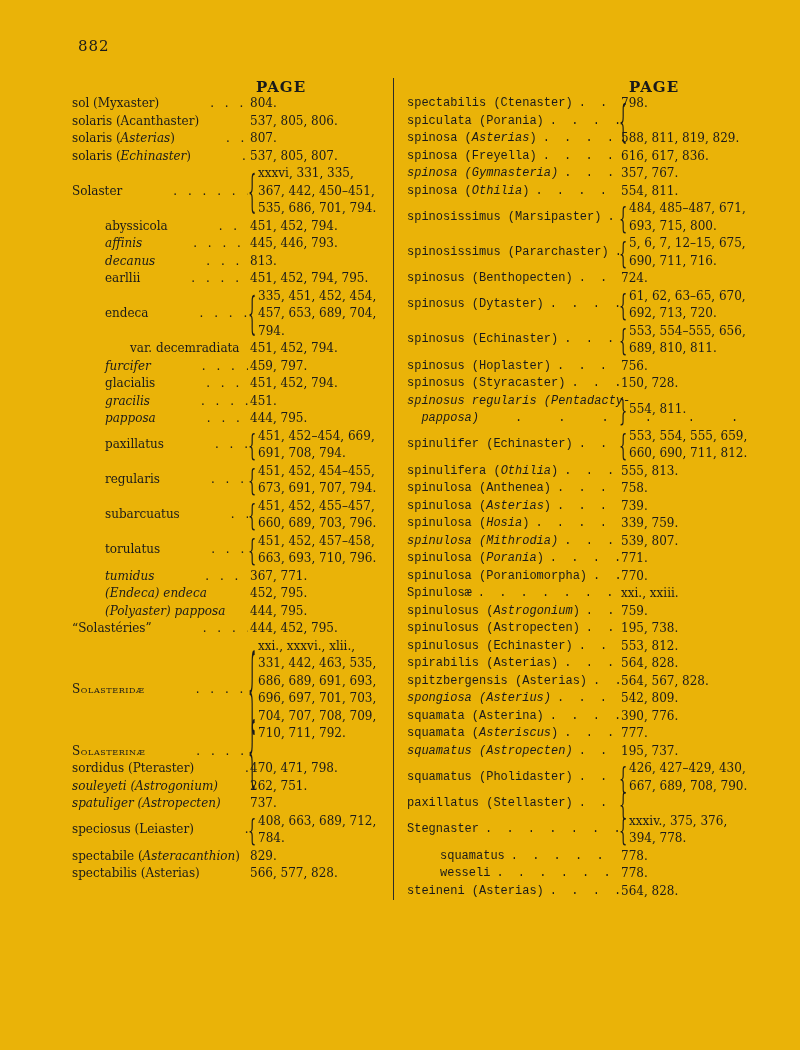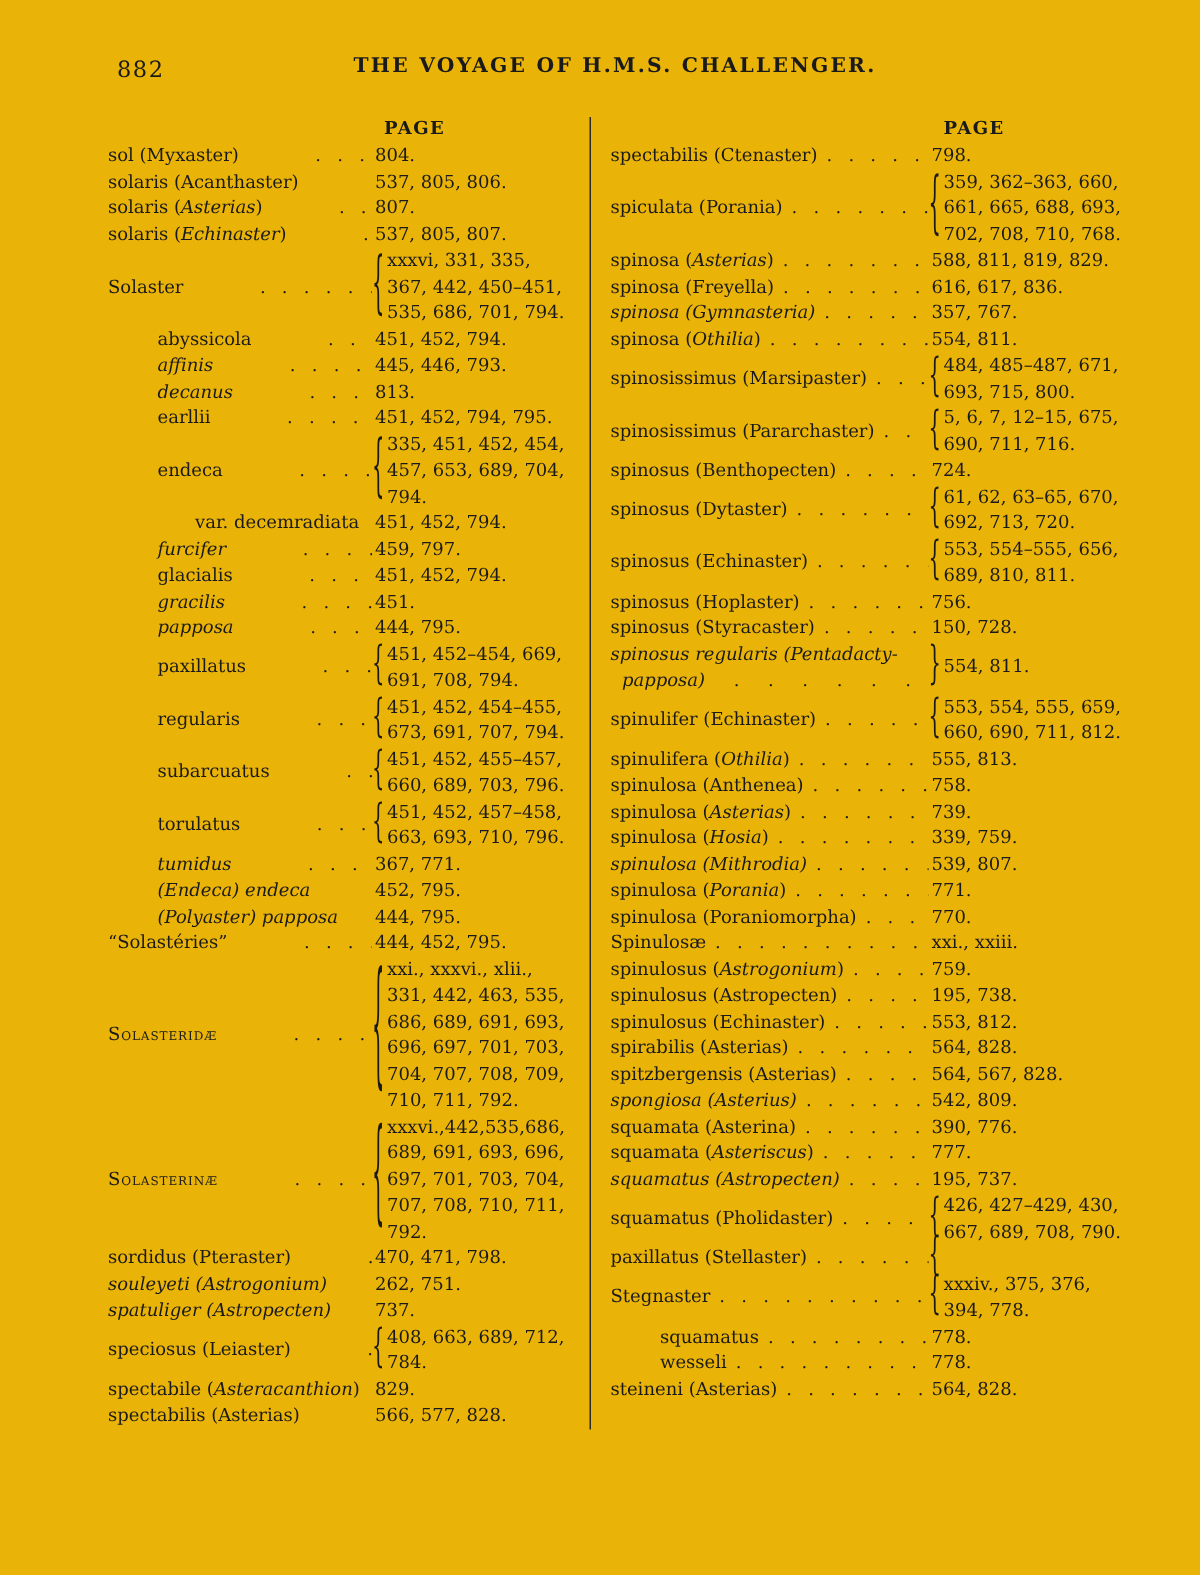--- a/index.html
+++ b/index.html
@@ -11,47 +11,46 @@
   }
   .page-header { position:absolute; top:36px; left:78px; right:58px; height:22px; }
   .page-num { position:absolute; left:0; top:1px; font-size:15px; letter-spacing:1px; }
   .running-title { position:absolute; left:0; right:0; top:0; text-align:center;
     font-size:13.5px; font-weight:bold; letter-spacing:1.5px; }
   .columns { position:absolute; top:78px; left:72px; display:flex; align-items:stretch; }
   .col-left  { width:318px; }
   .col-right { width:348px; }
   .divider { width:1px; background:#2b2b2b; margin-left:3px; margin-right:13px; }
   .colhead { height:16px; margin-bottom:1px; }
-  .colhead span { font-size:12px; font-weight:bold; letter-spacing:1px; }
+  .colhead span { font-size:15px; font-weight:bold; letter-spacing:1px; }
   .col-left  .colhead span { margin-left:184px; }
   .col-right .colhead span { margin-left:222px; }
   .entry { display:flex; align-items:center; }
   .zone { display:flex; align-items:center; flex:0 0 auto; box-sizing:border-box; }
   .col-left  .zone { width:176px;gap:45px; }
-  .col-right .zone { width:212px; }
+  .col-right .zone { width:212px;font-family:Liberation Mono, monospace; }
   .zone.i1 { padding-left:33px; }
   .zone.i2 { padding-left:58px;text-align:center; }
   .term { flex:0 0 auto; }
   .tline { white-space:pre; line-height:17.5px; }
   .it { font-style:italic; }
   .sc { font-variant:small-caps; letter-spacing:0.6px; }
   .leader { flex:1 1 0; min-width:0; overflow:hidden; white-space:pre;
     word-spacing:7px; padding-left:6px; line-height:17.5px; }
   .brace { flex:0 0 auto; width:8px; text-align:center; font-size:13px;
     transform-origin:center center; line-height:17.5px; }
   .pages { flex:1 1 auto; min-width:0; margin-left:2px; }
   .pline { white-space:pre; line-height:17.5px; }
 </style>
 </head>
 <body>
 
 <div class="page">
   <div class="page-header">
     <span class="page-num">882</span>
-    <span class="running-title">THE VOYAGE OF H.M.S. CHALLENGER.</span>
   </div>
   <div class="columns">
     <div class="col col-left">
       <div class="colhead">
         <span>PAGE</span>
       </div>
       <div class="entries">
           <div class="entry">
             <div class="zone">
               <div class="term">
@@ -337,27 +336,20 @@
             </div>
           </div>
           <div class="entry">
             <div class="zone">
               <div class="term">
                 <div class="tline"><span class=" sc">Solasterinæ</span></div>
               </div>
               <div class="leader">. . . . . . . . . . . . . . . . . .</div>
             </div>
             <span class="brace" style="transform: scaleY(5.83);">{</span>
-            <div class="pages">
-              <div class="pline">xxxvi.,442,535,686,</div>
-              <div class="pline">689, 691, 693, 696,</div>
-              <div class="pline">697, 701, 703, 704,</div>
-              <div class="pline">707, 708, 710, 711,</div>
-              <div class="pline">792.</div>
-            </div>
           </div>
           <div class="entry">
             <div class="zone">
               <div class="term">
                 <div class="tline"><span>sordidus (Pteraster)</span></div>
               </div>
               <div class="leader">. . . . . . . . . . . . . . . . . .</div>
             </div>
             <div class="pages">
               <div class="pline">470, 471, 798.</div>
@@ -440,25 +432,20 @@
             </div>
           </div>
           <div class="entry">
             <div class="zone">
               <div class="term">
                 <div class="tline"><span>spiculata (Porania)</span></div>
               </div>
               <div class="leader">. . . . . . . . . . . . . . . . . .</div>
             </div>
             <span class="brace" style="transform: scaleY(3.5);">{</span>
-            <div class="pages">
-              <div class="pline">359, 362–363, 660,</div>
-              <div class="pline">661, 665, 688, 693,</div>
-              <div class="pline">702, 708, 710, 768.</div>
-            </div>
           </div>
           <div class="entry">
             <div class="zone">
               <div class="term">
                 <div class="tline"><span>spinosa (</span><span class="it">Asterias</span><span>)</span></div>
               </div>
               <div class="leader">. . . . . . . . . . . . . . . . . .</div>
             </div>
             <div class="pages">
               <div class="pline">588, 811, 819, 829.</div>

